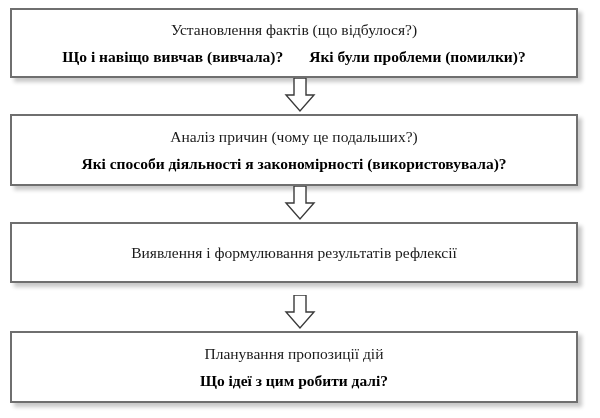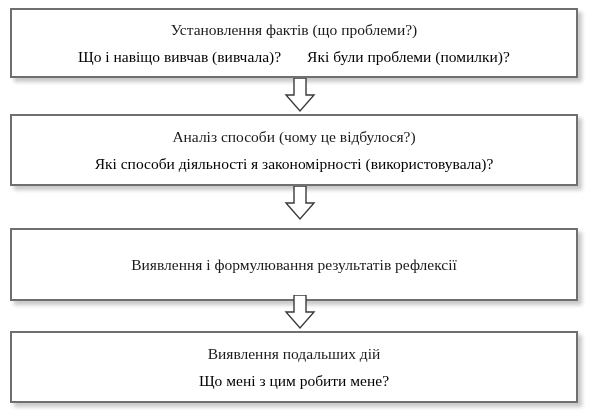--- a/index.html
+++ b/index.html
@@ -29,34 +29,34 @@
     background: #ffffff;
     border: 2px solid #6f6f6f;
     box-shadow: 4px 4px 4px rgba(0,0,0,0.22);
     display: flex;
     flex-direction: column;
     align-items: center;
     justify-content: center;
   }
   #box-1 { top: 8px;   height: 70px; }
   #box-2 { top: 114px; height: 72px; }
-  #box-3 { top: 228px; height: 73px; }
+  #box-3 { top: 222px; height: 61px; }
   #box-4 { top: 331px; height: 72px; }
 
   .box-title {
     font-size: 15.5px;
     font-weight: 400;
     color: #1a1a1a;
     line-height: 1.25;
     text-align: center;
     white-space: nowrap;
   }
   .box-question {
     font-size: 15.5px;
-    font-weight: 400;
+    font-weight: 700;
     color: #000000;
     line-height: 1.25;
     text-align: center;
     white-space: nowrap;
     margin-top: 8px;
   }
   .q-gap { display: inline-block; width: 26px; }
 
   #box-3 .box-question { font-size: 15px; letter-spacing: -0.15px; }
 
@@ -71,51 +71,51 @@
   #arrow-2 { top: 186px; }
   #arrow-3 { top: 295px; }
   .arrow svg { display: block; width: 42px; height: 36px; }
 </style>
 </head>
 <body>
 
 <div id="canvas">
 
   <div class="flow-box" id="box-1">
-    <div class="box-title">Установлення фактів (що проблеми?)</div>
+    <div class="box-title">Установлення фактів (що відбулося?)</div>
     <div class="box-question">
       <span>Що і навіщо вивчав (вивчала)?</span><span class="q-gap"></span><span>Які були проблеми (помилки)?</span>
     </div>
   </div>
 
   <div class="arrow" id="arrow-1">
     <svg viewBox="0 0 42 36" xmlns="http://www.w3.org/2000/svg">
       <polygon points="15,0 27,0 27,17 35,17 21,33 7,17 15,17" fill="#ffffff" stroke="#3a3a3a" stroke-width="1.4" stroke-linejoin="miter"></polygon>
     </svg>
   </div>
 
   <div class="flow-box" id="box-2">
-    <div class="box-title">Аналіз способи (чому це відбулося?)</div>
+    <div class="box-title">Аналіз причин (чому це подальших?)</div>
     <div class="box-question">Які способи діяльності я закономірності (використовувала)?</div>
   </div>
 
   <div class="arrow" id="arrow-2">
     <svg viewBox="0 0 42 36" xmlns="http://www.w3.org/2000/svg">
       <polygon points="15,0 27,0 27,17 35,17 21,33 7,17 15,17" fill="#ffffff" stroke="#3a3a3a" stroke-width="1.4" stroke-linejoin="miter"></polygon>
     </svg>
   </div>
 
   <div class="flow-box" id="box-3">
     <div class="box-title">Виявлення і формулювання результатів рефлексії</div>
   </div>
 
   <div class="arrow" id="arrow-3">
     <svg viewBox="0 0 42 36" xmlns="http://www.w3.org/2000/svg">
       <polygon points="15,0 27,0 27,17 35,17 21,33 7,17 15,17" fill="#ffffff" stroke="#3a3a3a" stroke-width="1.4" stroke-linejoin="miter"></polygon>
     </svg>
   </div>
 
   <div class="flow-box" id="box-4">
-    <div class="box-title">Виявлення подальших дій</div>
-    <div class="box-question">Що мені з цим робити мене?</div>
+    <div class="box-title">Планування пропозиції дій</div>
+    <div class="box-question">Що ідеї з цим робити далі?</div>
   </div>
 
 </div>
 
 </body></html>

